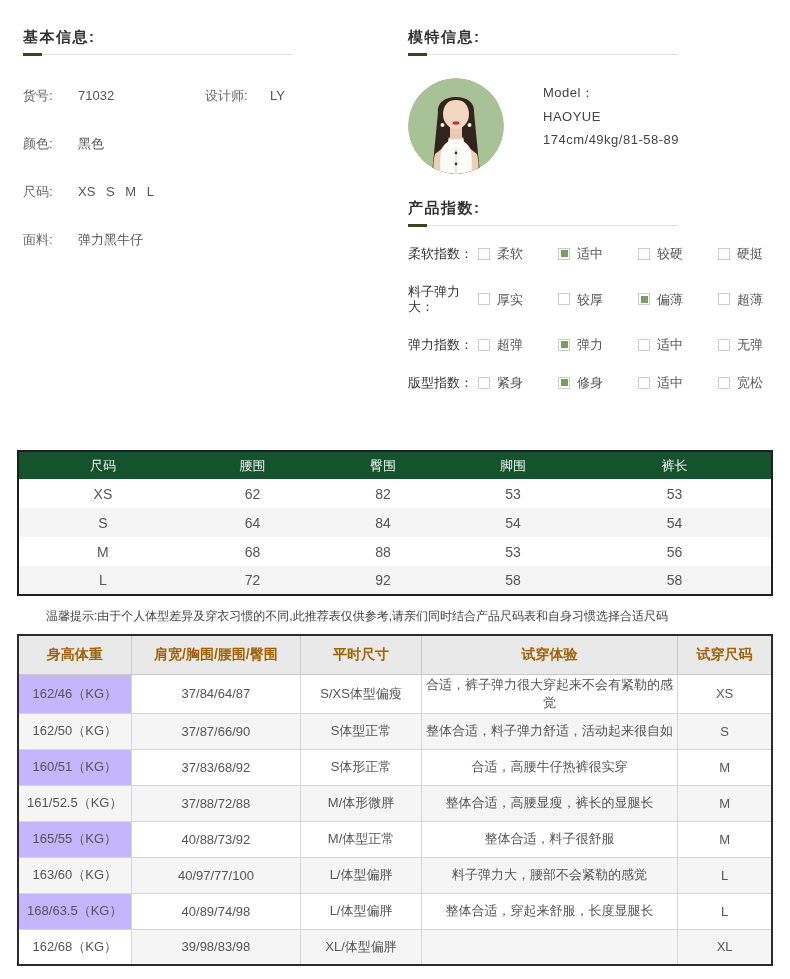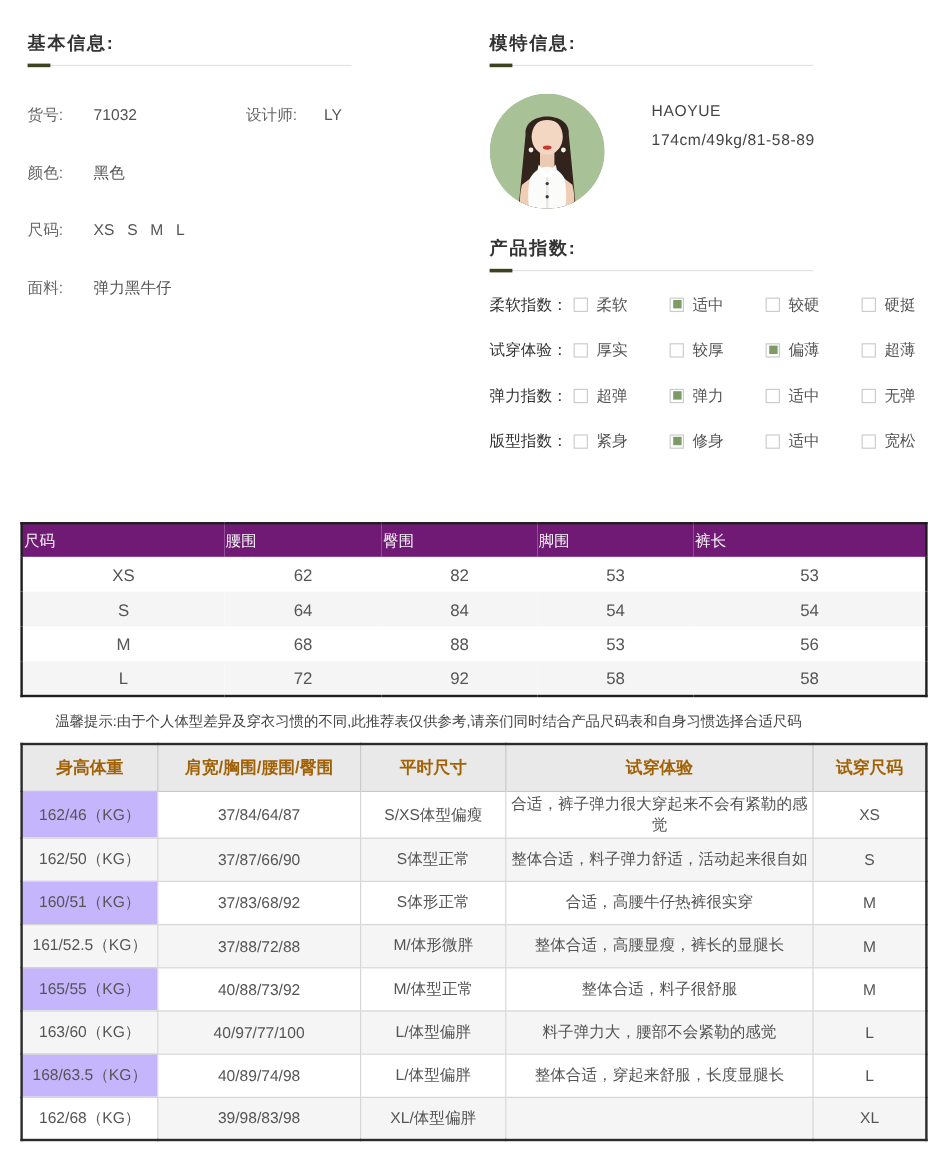--- a/index.html
+++ b/index.html
@@ -41,22 +41,22 @@
   .opt { width:80px; display:flex; align-items:center; }
   .opt:last-child { width:auto; }
   .cb { width:12px; height:12px; border:1px solid #ccc; background:#fff; flex:none;
         margin-right:7px; display:flex; align-items:center; justify-content:center; }
   .cb.checked::after { content:""; display:block; width:7px; height:7px; background:#7d9b64; }
   .opt-label { color:#555; }
 
   
   table { border-collapse:collapse; table-layout:fixed; }
   .size-table { width:756px; margin:37px 17px 0 17px; border:2px solid #1f1f1f; }
-  .size-table th { background:#701a75; color:#f5f5f5; font-weight:normal;
-                   font-size:13px; height:28px; text-align:left; }
+  .size-table th { background:#14532d; color:#f5f5f5; font-weight:normal;
+                   font-size:13px; height:28px; text-align:center; }
   .size-table td { text-align:center; font-size:14px; color:#555; height:29px; }
   .size-table tbody tr:nth-child(even) { background:#f5f5f5; }
 
   
   .tips { margin:13px 17px 10px 46px; font-size:12px; color:#444; line-height:15px; }
 
   
   .tryon-table { width:756px; margin:0 17px; border:2px solid #2b2b2b; font-size:13px; }
   .tryon-table th { background:#e9e9e9; color:#a16207; font-weight:bold; font-size:14px;
                     height:39px; border:1px solid #c9c9c9; text-align:center; }
@@ -129,20 +129,21 @@
               <path d="M41 59 L48 68 L55 59 L56 63 L48 72 L40 63 Z" fill="#fff"></path>
               <rect x="47" y="70" width="2" height="26" fill="#e8e6e2"></rect>
               <circle cx="48" cy="75" r="1.4" fill="#3a3a3a"></circle>
               <circle cx="48" cy="86" r="1.4" fill="#3a3a3a"></circle>
               <path d="M27 76 C25 84 25 91 26 96 L33 96 C31.5 87 32 79 33.5 71 Z" fill="#eeceb7"></path>
               <path d="M69 76 C71 84 71 91 70 96 L63 96 C64.5 87 64 79 62.5 71 Z" fill="#eeceb7"></path>
             </g>
           </svg>
         </div>
         <div class="model-lines">
+          <div>Model：</div>
           <div>HAOYUE</div>
           <div>174cm/49kg/81-58-89</div>
         </div>
       </div>
 
       <h2 class="sec-title pi-title">产品指数:</h2>
       <div class="rule">
         <span class="rule-line"></span>
           <span class="rule-accent"></span>
       </div>
@@ -163,21 +164,21 @@
             <span class="cb"></span>
             <span class="opt-label">较硬</span>
           </span>
           <span class="opt">
             <span class="cb"></span>
             <span class="opt-label">硬挺</span>
           </span>
         </div>
 
         <div class="index-row">
-          <span class="idx-label">试穿体验：</span>
+          <span class="idx-label">料子弹力大：</span>
           <span class="opt">
             <span class="cb"></span>
             <span class="opt-label">厚实</span>
           </span>
           <span class="opt">
             <span class="cb"></span>
             <span class="opt-label">较厚</span>
           </span>
           <span class="opt">
             <span class="cb checked"></span>

